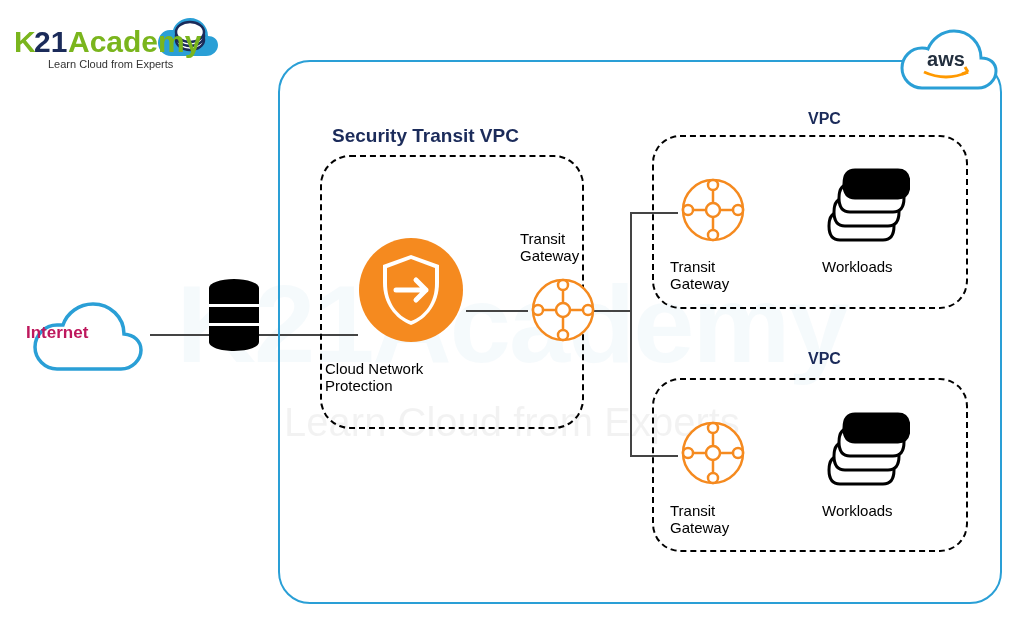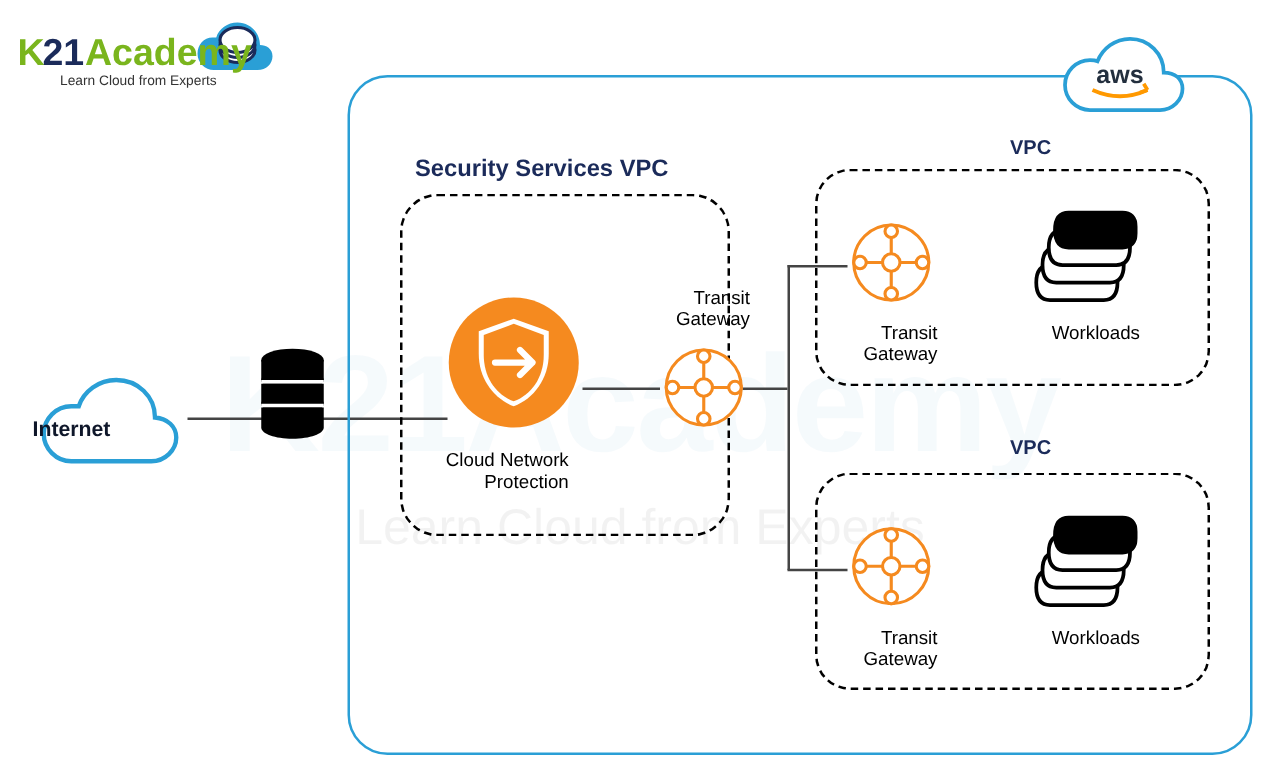--- a/index.html
+++ b/index.html
@@ -1,29 +1,29 @@
 <!DOCTYPE html>
 <html><head>
 <meta charset="utf-8">
 <style>
   html,body{margin:0;padding:0;width:1024px;height:620px;background:#fff;font-family:Arial,Helvetica,sans-serif;overflow:hidden;position:relative}
   .watermark{position:absolute;left:0;top:260px;width:1024px;text-align:center;font-size:110px;font-weight:800;color:rgba(0,140,180,.04);font-family:Arial,sans-serif;letter-spacing:-2px;pointer-events:none}
   .watermark-sub{position:absolute;left:0;top:400px;width:1024px;text-align:center;font-size:40px;font-weight:400;color:rgba(0,0,0,.05);pointer-events:none}
   .logo{position:absolute;left:14px;top:8px;width:210px;height:60px}
   .main-box{position:absolute;left:278px;top:60px;width:720px;height:540px;border:2.5px solid #2a9fd6;border-radius:32px}
-  .aws-cloud{position:absolute;left:836px;top:22px;width:120px;height:78px}
+  .aws-cloud{position:absolute;left:886px;top:22px;width:120px;height:78px}
   .sec-label{position:absolute;left:332px;top:125px;font-size:19px;font-weight:700;color:#1b2b5a}
   .sec-box{position:absolute;left:320px;top:155px;width:260px;height:270px;border:2.5px dashed #000;border-radius:30px}
   .vpc1-label{position:absolute;left:808px;top:110px;font-size:16px;font-weight:700;color:#1b2b5a}
   .vpc1-box{position:absolute;left:652px;top:135px;width:312px;height:170px;border:2.5px dashed #000;border-radius:28px}
   .vpc2-label{position:absolute;left:808px;top:350px;font-size:16px;font-weight:700;color:#1b2b5a}
   .vpc2-box{position:absolute;left:652px;top:378px;width:312px;height:170px;border:2.5px dashed #000;border-radius:28px}
-  .label{font-size:15px;color:#000;text-align:right;line-height:1.15}
+  .label{font-size:15px;color:#000;text-align:left;line-height:1.15}
   .internet-cloud{position:absolute;left:6px;top:294px;width:148px;height:82px}
-  .internet-text{position:absolute;left:26px;top:334px;font-size:17px;font-weight:700;color:#0f172a}
+  .internet-text{position:absolute;left:26px;top:323px;font-size:17px;font-weight:700;color:#be185d}
   .db{position:absolute;left:207px;top:278px}
   .shield{position:absolute;left:356px;top:235px}
   .shield-label{position:absolute;left:325px;top:360px;width:130px}
   .tgw1{position:absolute;left:528px;top:275px}
   .tgw1-label{position:absolute;left:520px;top:230px;width:80px}
   .tgw-v1{position:absolute;left:678px;top:175px}
   .tgw-v1-label{position:absolute;left:670px;top:258px;width:80px}
   .tgw-v2{position:absolute;left:678px;top:418px}
   .tgw-v2-label{position:absolute;left:670px;top:502px;width:80px}
   .wl-v1{position:absolute;left:820px;top:160px}
@@ -67,21 +67,21 @@
 
 <div class="aws-cloud">
   <svg width="120" height="78" viewBox="0 0 120 78">
     <path d="M95 36c0-15-12-27-27-27-12 0-22 8-26 18-2-1-4-1-6-1-11 0-20 9-20 20s9 20 20 20h56c10 0 18-8 18-17 0-8-6-13-15-13z" fill="#fff" stroke="#2a9fd6" stroke-width="3"></path>
     <text x="60" y="44" text-anchor="middle" font-family="Arial" font-size="20" font-weight="700" fill="#232f3e">aws</text>
     <path d="M38 50 Q60 60 82 50" stroke="#ff9900" stroke-width="3" fill="none"></path>
     <path d="M82 50 l-3 -5 m3 5 l-6 2" stroke="#ff9900" stroke-width="3" fill="none"></path>
   </svg>
 </div>
 
-<div class="sec-label">Security Services VPC</div>
+<div class="sec-label">Security Transit VPC</div>
 <div class="sec-box"></div>
 
 <div class="vpc1-label">VPC</div>
 <div class="vpc1-box"></div>
 
 <div class="vpc2-label">VPC</div>
 <div class="vpc2-box"></div>
 
 <div class="internet-cloud">
   <svg width="148" height="82" viewBox="0 0 148 82">

